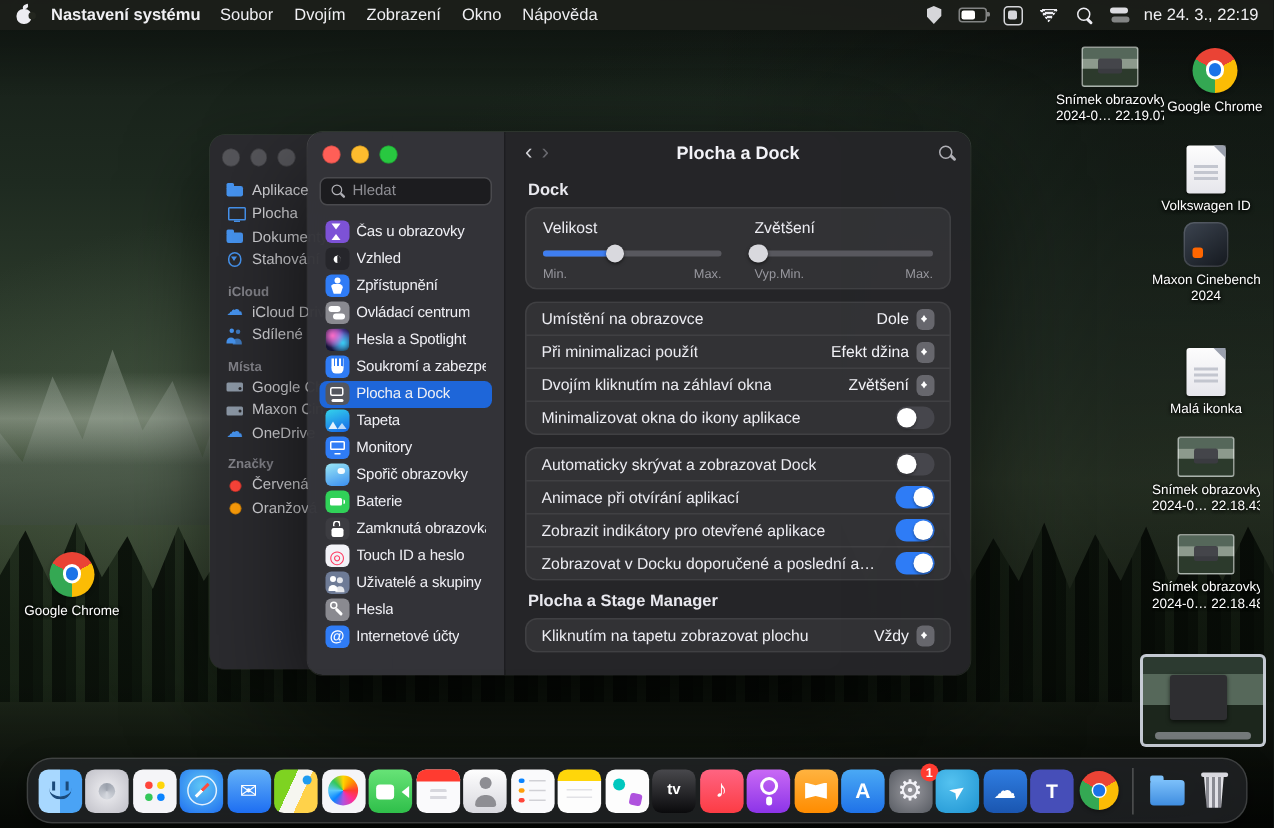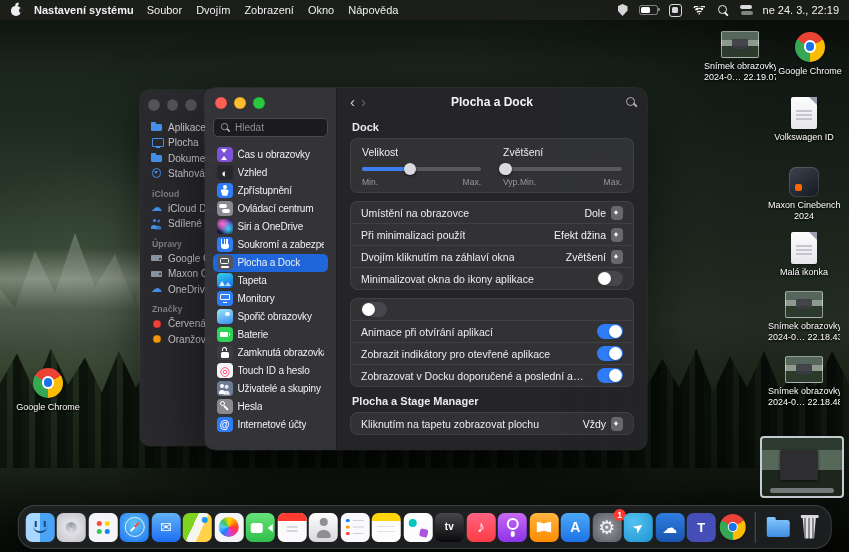--- a/index.html
+++ b/index.html
@@ -66,21 +66,21 @@
       background:linear-gradient(145deg,#3c4450,#14181e);box-shadow:inset 0 0 0 1px rgba(255,255,255,.14)}
   .appdark::before{content:"";position:absolute;left:6px;bottom:6px;width:7px;height:7px;border-radius:2px;background:#f60}
   .chromeic{position:relative;display:block;width:33px;height:33px;margin:0 auto}
   .cball{position:absolute;inset:1.5px;border-radius:50%;
       background:conic-gradient(from -60deg,#ea4335 0 120deg,#fbbc05 120deg 240deg,#34a853 240deg 360deg);box-shadow:0 1px 3px rgba(0,0,0,.4)}
   .cball::before{content:"";position:absolute;inset:29%;border-radius:50%;background:#fff}
   .cball::after{content:"";position:absolute;inset:36%;border-radius:50%;background:#1a73e8}
   #dic0{left:704px;top:31px;width:72px}
   #dic1{left:776px;top:30px;width:68px}
   #dic2{left:768px;top:97px;width:72px}
-  #dic3{left:768px;top:167px;width:72px}
+  #dic3{left:768px;top:148px;width:72px}
   #dic4{left:768px;top:232px;width:72px}
   #dic5{left:768px;top:291px;width:72px}
   #dic6{left:768px;top:356px;width:72px}
   #dic7{left:14px;top:366px;width:68px}
   .preview{position:absolute;left:760px;top:436px;width:84px;height:62px;z-index:1;border:2px solid rgba(205,210,220,.95);border-radius:4px;box-sizing:border-box;
       background:linear-gradient(180deg,#2c3a30 0 20%,#56685a 20% 55%,#1c261c 55%)}
   .preview::before{content:"";position:absolute;left:18px;top:12px;width:38px;height:30px;background:#2e2e31;border-radius:2px;box-shadow:0 1px 3px rgba(0,0,0,.6)}
   .preview::after{content:"";position:absolute;left:8px;right:8px;bottom:3px;height:5px;border-radius:2.5px;background:rgba(190,190,200,.55)}
   
   .tl{width:11.5px;height:11.5px;border-radius:50%;display:inline-block;margin-right:7.5px;box-shadow:inset 0 0 0 .5px rgba(0,0,0,.25)}
@@ -367,21 +367,21 @@
         </div>
         <div class="f-head">iCloud</div>
         <div class="f-item">
           <span class="f-ic fi-cloud"></span>
           <span class="f-lbl">iCloud Drive</span>
         </div>
         <div class="f-item">
           <span class="f-ic fi-shared"></span>
           <span class="f-lbl">Sdílené</span>
         </div>
-        <div class="f-head">Úpravy</div>
+        <div class="f-head">Místa</div>
         <div class="f-item">
           <span class="f-ic fi-drive"></span>
           <span class="f-lbl">Google Chr…</span>
         </div>
         <div class="f-item">
           <span class="f-ic fi-drive"></span>
           <span class="f-lbl">Maxon Cin…</span>
         </div>
         <div class="f-item">
           <span class="f-ic fi-cloud"></span>
@@ -424,21 +424,21 @@
         <div class="sb-item">
           <span class="sb-ic" data-icon="accessibility"></span>
           <span class="sb-lbl">Zpřístupnění</span>
         </div>
         <div class="sb-item">
           <span class="sb-ic" data-icon="control-center"></span>
           <span class="sb-lbl">Ovládací centrum</span>
         </div>
         <div class="sb-item">
           <span class="sb-ic" data-icon="siri"></span>
-          <span class="sb-lbl">Siri a OneDrive</span>
+          <span class="sb-lbl">Hesla a Spotlight</span>
         </div>
         <div class="sb-item">
           <span class="sb-ic" data-icon="privacy"></span>
           <span class="sb-lbl">Soukromí a zabezpečení</span>
         </div>
         <div class="sb-item sel">
           <span class="sb-ic" data-icon="desktop-dock"></span>
           <span class="sb-lbl">Plocha a Dock</span>
         </div>
         <div class="sb-item">
@@ -539,20 +539,21 @@
           </div>
           <div class="srow">
             <span class="srow-lbl">Minimalizovat okna do ikony aplikace</span>
             <span class="tog">
               <span class="knob"></span>
             </span>
           </div>
         </div>
       <div class="card" id="rows-b">
           <div class="srow">
+            <span class="srow-lbl">Automaticky skrývat a zobrazovat Dock</span>
             <span class="tog">
               <span class="knob"></span>
             </span>
           </div>
           <div class="srow">
             <span class="srow-lbl">Animace při otvírání aplikací</span>
             <span class="tog on">
               <span class="knob"></span>
             </span>
           </div>

